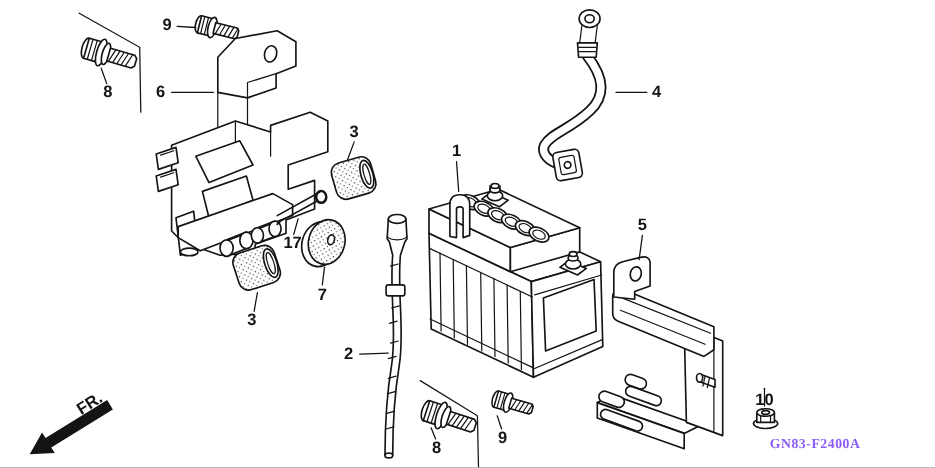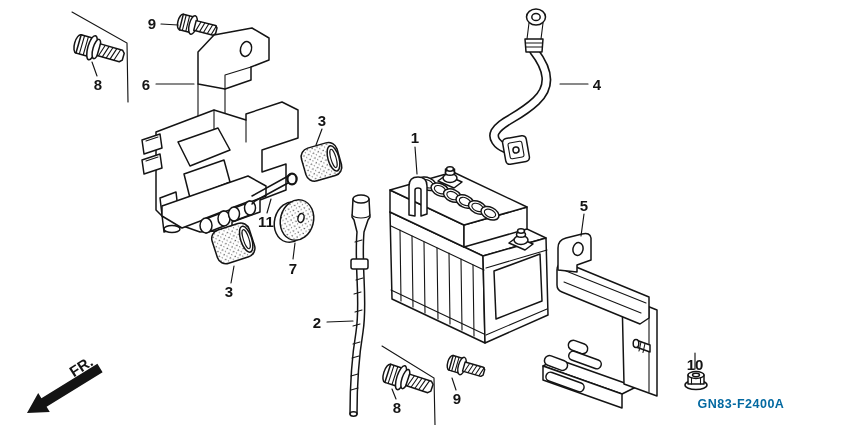--- a/index.html
+++ b/index.html
@@ -7,22 +7,22 @@
          font-family:"Liberation Sans",sans-serif;}
   .stage svg{position:absolute;left:0;top:0;}
   
   .s  {fill:#ffffff;stroke:#141414;stroke-width:1.5;stroke-linejoin:round;stroke-linecap:round;}
   .sn {fill:none;stroke:#141414;stroke-width:1.5;stroke-linejoin:round;stroke-linecap:round;}
   .st {fill:none;stroke:#141414;stroke-width:1.1;stroke-linejoin:round;stroke-linecap:round;}
   .ld {fill:none;stroke:#141414;stroke-width:1.15;stroke-linecap:round;}
   .blk{fill:#141414;stroke:none;}
   .plabel{position:absolute;transform:translate(-50%,-50%);color:#141414;
           font-weight:bold;font-size:15px;line-height:1;letter-spacing:0;}
-  .codelabel{position:absolute;transform:translate(-50%,-50%);color:#0369a1;
-          font-family:Liberation Sans, sans-serif;font-weight:bold;font-size:12.5px;
+  .codelabel{position:absolute;transform:translate(-50%,-50%);color:#8b5cf6;
+          font-family:Liberation Serif, serif;font-weight:bold;font-size:12.5px;
           letter-spacing:0.5px;white-space:nowrap;}
 </style>
 </head>
 <body>
 
 <div class="stage">
 <svg width="850" height="425" viewBox="0 0 850 425">
   <defs>
     <pattern id="stip" patternUnits="userSpaceOnUse" width="5" height="5">
       <rect width="5" height="5" fill="#ffffff"></rect>
@@ -229,16 +229,16 @@
 <div class="plabel" style="left:229px;top:291px;">3</div>
 <div class="plabel" style="left:597px;top:84px;">4</div>
 <div class="plabel" style="left:584px;top:205px;">5</div>
 <div class="plabel" style="left:146px;top:84px;">6</div>
 <div class="plabel" style="left:293px;top:268px;">7</div>
 <div class="plabel" style="left:98px;top:84px;">8</div>
 <div class="plabel" style="left:397px;top:407px;">8</div>
 <div class="plabel" style="left:152px;top:23px;">9</div>
 <div class="plabel" style="left:457px;top:398px;">9</div>
 <div class="plabel" style="left:695px;top:364px;">10</div>
-<div class="plabel" style="left:266px;top:221px;">11</div>
+<div class="plabel" style="left:266px;top:221px;">17</div>
 
 <div class="codelabel" style="left:741px;top:404px;">GN83-F2400A</div>
 </div>
 
 </body></html>

